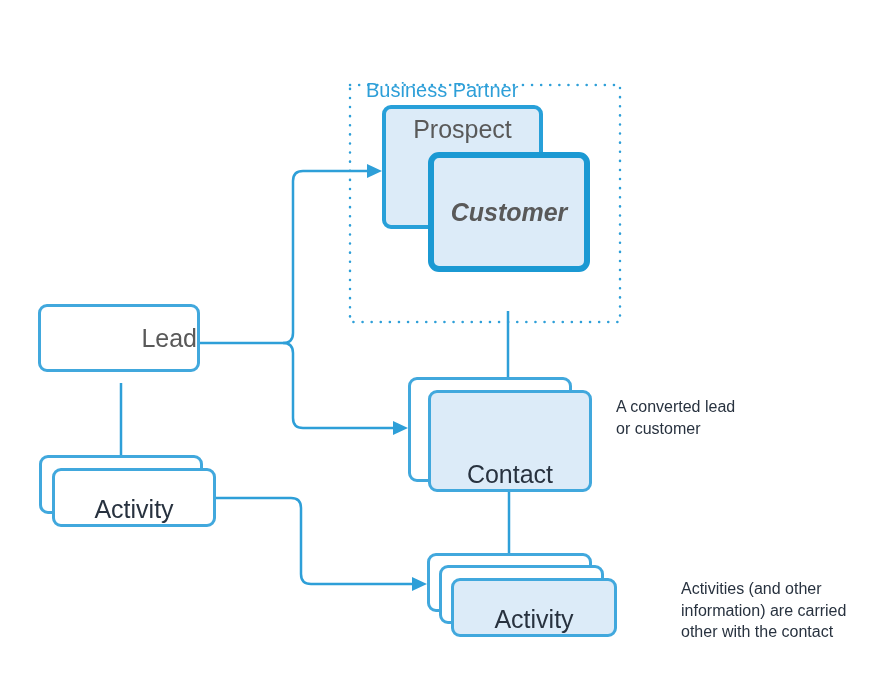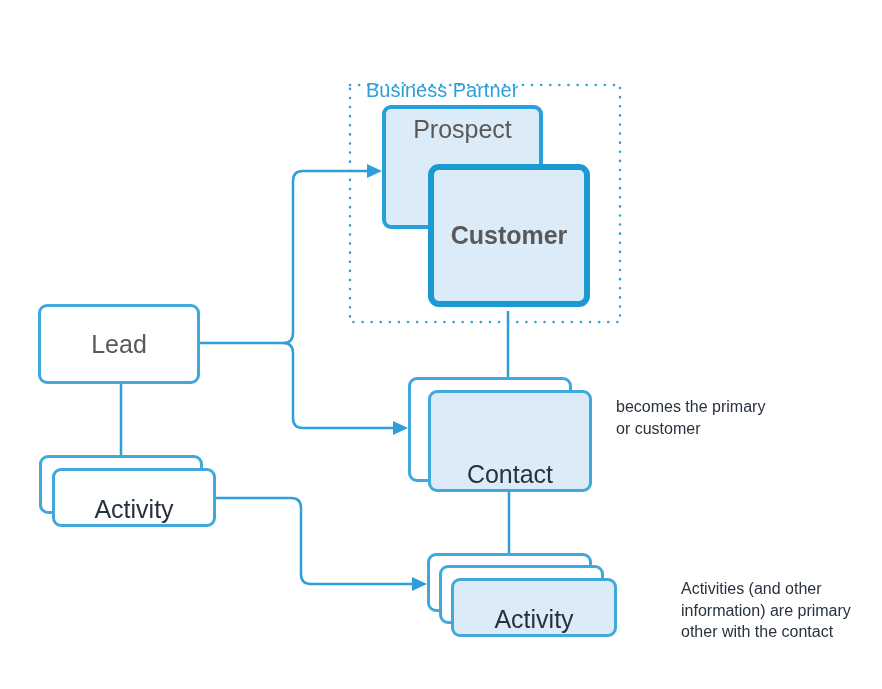--- a/index.html
+++ b/index.html
@@ -49,22 +49,22 @@
     z-index:2;
   }
   .box.fill{background:var(--fill-light);}
   .box.white{background:var(--fill-white);}
   .box.b-thin{border:3px solid var(--border-thin);}
   .box.b-med{border:4px solid var(--border-medium);}
   .box.b-thick{border:6px solid var(--border-thick);border-radius:11px;}
   .gray{color:var(--text-gray);}
   .navy{color:var(--text-navy);align-items:flex-end;}
   .prospect{left:382px;top:105px;width:161px;height:124px;align-items:flex-start;padding-top:6px;z-index:3;}
-  .customer{left:428px;top:164px;width:162px;height:143px;font-weight:bold;z-index:4;}
-  .lead{left:38px;top:304px;width:162px;height:80px;}
+  .customer{left:428px;top:152px;width:162px;height:120px;font-weight:bold;z-index:4;font-style:italic;}
+  .lead{left:38px;top:304px;width:162px;height:68px;justify-content:flex-end;}
   .act-l-back{left:39px;top:455px;width:164px;height:59px;z-index:2;}
   .act-l-front{left:52px;top:468px;width:164px;height:59px;z-index:3;}
   .contact-back{left:408px;top:377px;width:164px;height:105px;z-index:2;}
   .contact-front{left:428px;top:390px;width:164px;height:102px;z-index:3;}
   .act-b-back{left:427px;top:553px;width:165px;height:59px;z-index:2;}
   .act-b-mid{left:439px;top:565px;width:165px;height:59px;z-index:3;}
   .act-b-front{left:451px;top:578px;width:166px;height:59px;z-index:4;}
   .annotation{
     position:absolute;z-index:2;
     font-size:16px;line-height:21.5px;color:var(--text-navy);
@@ -123,22 +123,22 @@
     <span>Contact</span>
   </div>
 
   <div class="box white b-thin act-b-back"></div>
   <div class="box white b-thin act-b-mid"></div>
   <div class="box fill b-thin navy act-b-front">
     <span>Activity</span>
   </div>
 
   <div class="annotation ann-1">
-    <div>becomes the primary</div>
+    <div>A converted lead</div>
     <div>or customer</div>
   </div>
   <div class="annotation ann-2">
     <div>Activities (and other</div>
-    <div>information) are primary</div>
+    <div>information) are carried</div>
     <div>other with the contact</div>
   </div>
 
 </div>
 
 </body></html>

